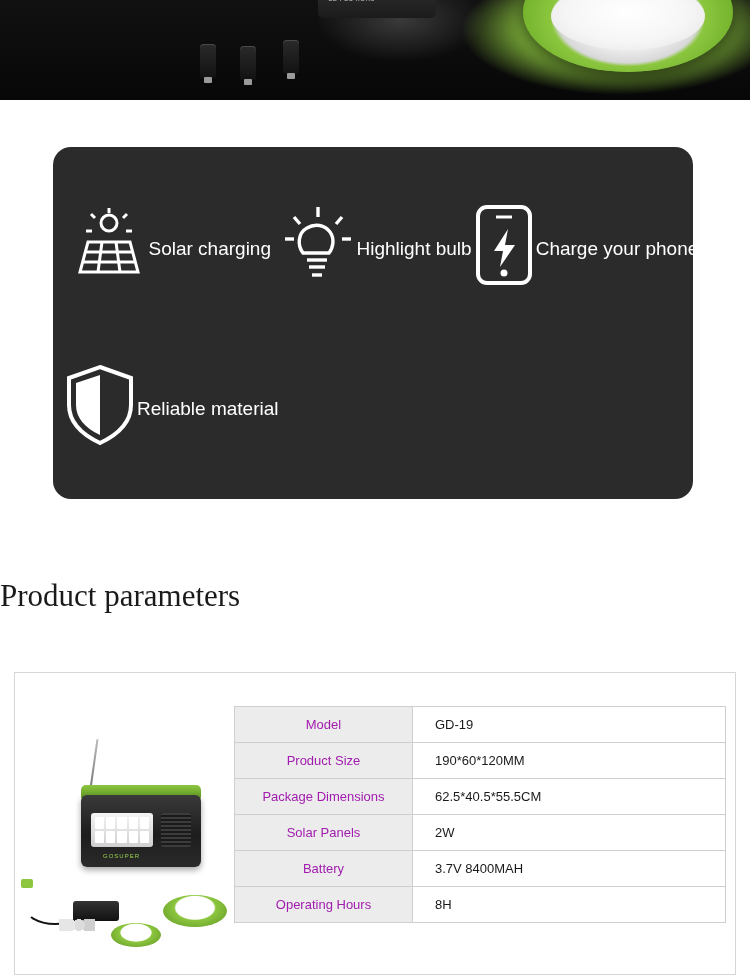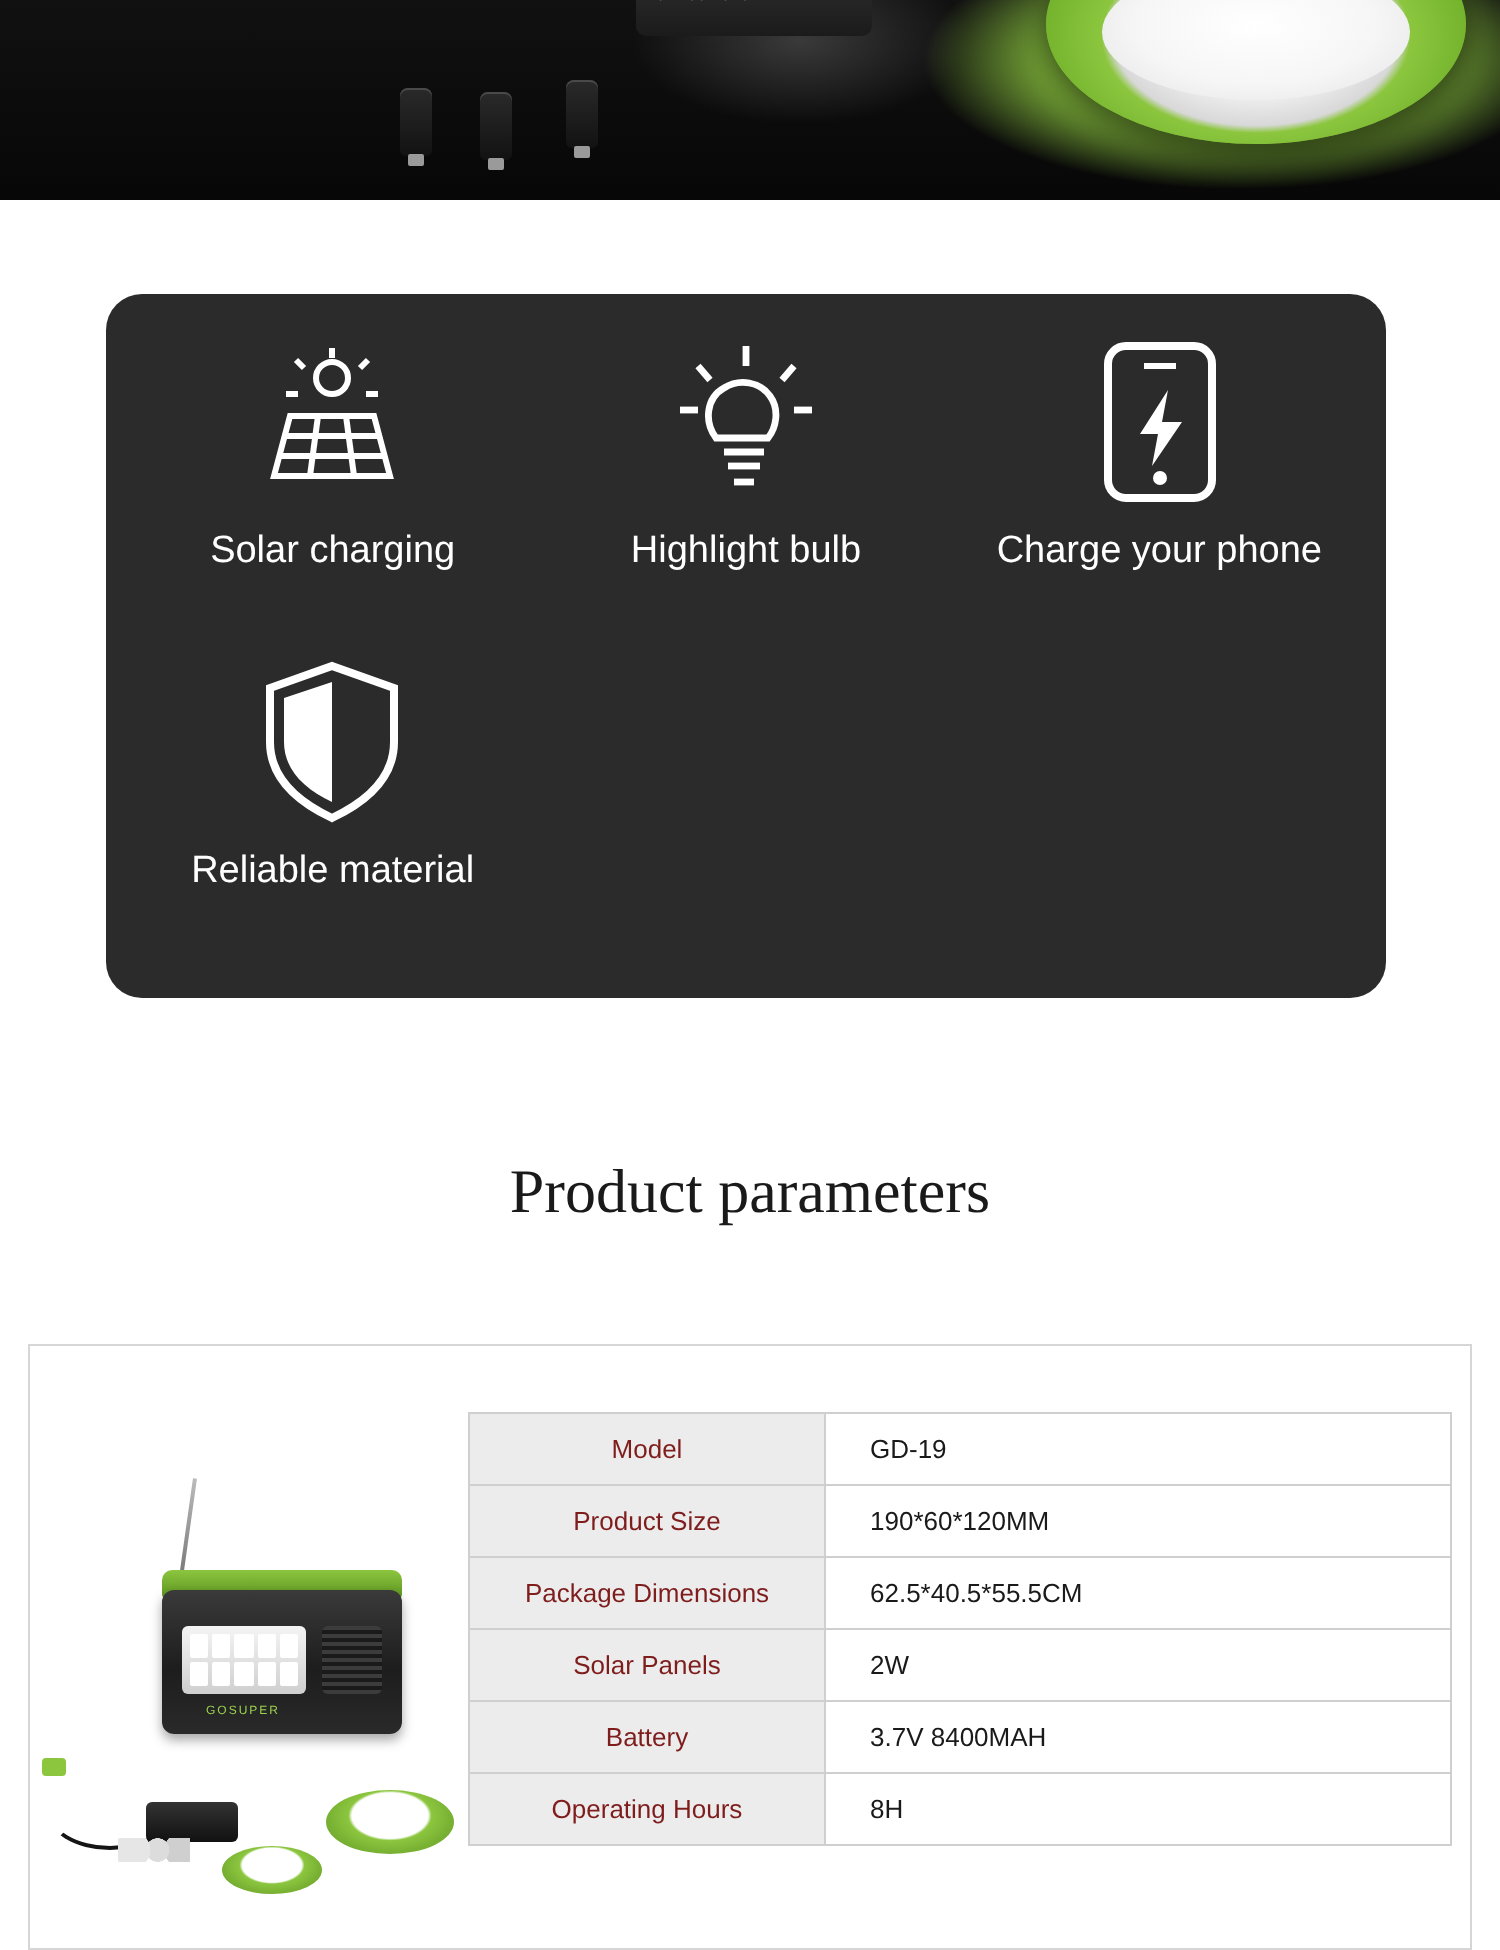--- a/index.html
+++ b/index.html
@@ -96,44 +96,43 @@
   }
   .feat-grid {
     display: grid;
     grid-template-columns: repeat(3, 1fr);
     grid-template-rows: repeat(2, 1fr);
     width: 100%; height: 100%;
     padding: 18px 10px 14px 10px;
   }
   .feat {
     display: flex;
-    flex-direction: column;
+    flex-direction: row;
     align-items: center;
-    justify-content: flex-start;
+    justify-content: center;
   }
   .feat-icon {
     height: 92px;
     display: flex;
     align-items: center;
     justify-content: center;
   }
   .feat-label {
     color: #ffffff;
     font-size: 19px;
     margin-top: 8px;
     text-align: center;
     white-space: nowrap;
   }
 
   
   .params-title {
     position: absolute;
     left: 0; top: 578px;
     width: 750px;
-    text-align: center;
     font-family: "Liberation Serif", serif;
     font-size: 31px;
     color: #1a1a1a;
   }
 
   
   .spec-panel {
     position: absolute;
     left: 14px; top: 672px;
     width: 722px; height: 303px;
@@ -251,21 +250,21 @@
   .spec-table td {
     border: 1px solid #cfcfcf;
     height: 36px;
     padding: 2px 8px;
     vertical-align: middle;
   }
   .spec-table td.k {
     width: 178px;
     background: #ececec;
     text-align: center;
-    color: #7f1d1d;
+    color: #a21caf;
   }
   .spec-table td.v {
     background: #ffffff;
     text-align: left;
     padding-left: 22px;
   }
   .spec-table td.v.tight { line-height: 1.12; font-size: 12.5px; }
 </style>
 </head>
 <body>

